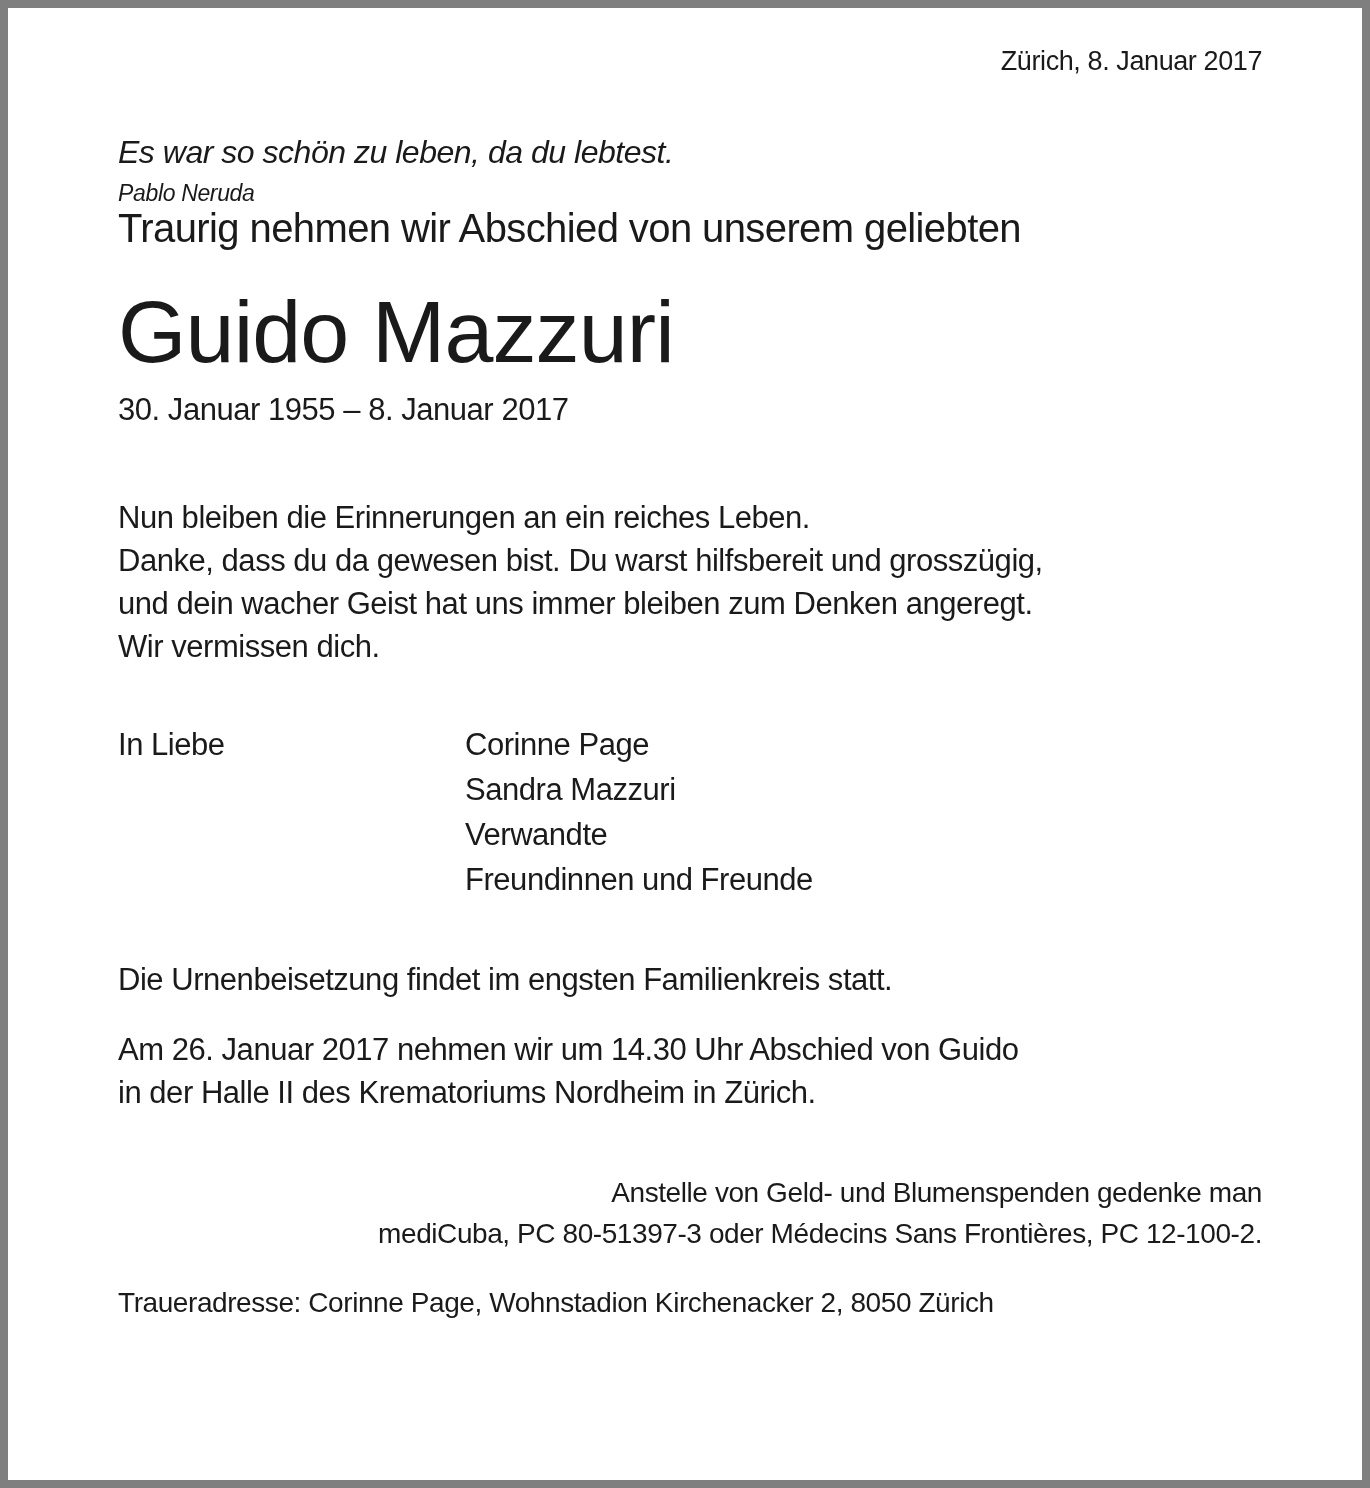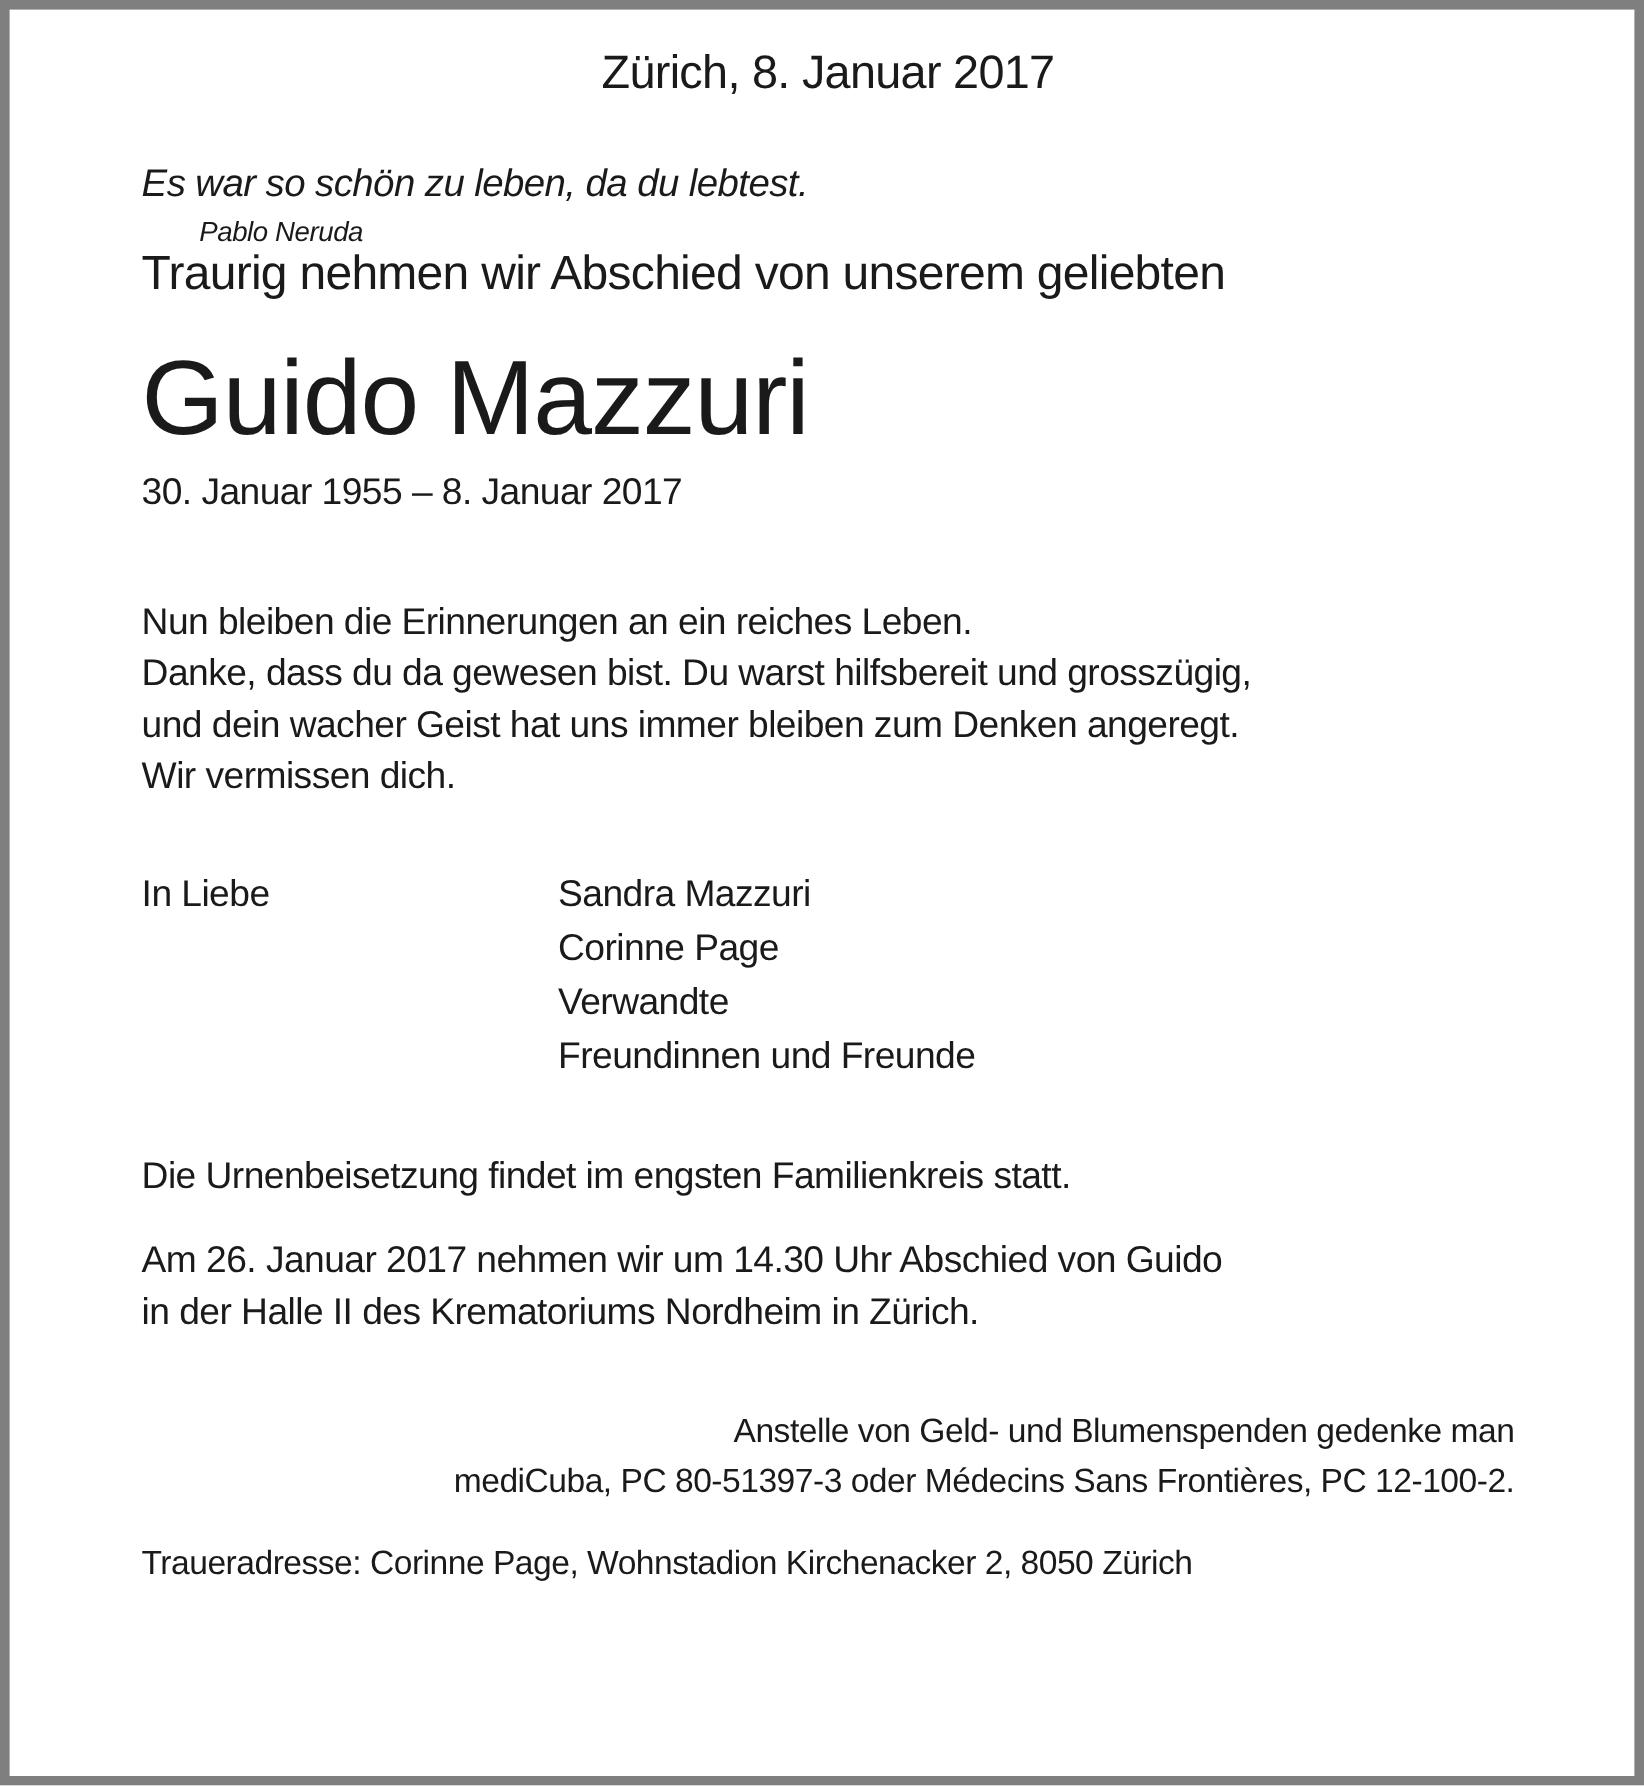--- a/index.html
+++ b/index.html
@@ -14,36 +14,35 @@
     width: 1370px;
     height: 1488px;
     background: #ffffff;
     border: 8px solid #7f7f7f;
     padding: 0 100px 0 110px;
     overflow: hidden;
   }
   .txt { white-space: nowrap; letter-spacing: -0.015em; font-stretch: condensed; }
   .dateline {
     margin-top: 34px;
-    text-align: center;
-    font-size: 39px;
+    text-align: right;
+    font-size: 27px;
     line-height: 38px;
   }
   .quote {
     margin-top: 52px;
     font-style: italic;
     font-size: 32px;
     line-height: 40px;
   }
   .quote-attr {
     margin-top: 6px;
     font-style: italic;
     font-size: 23px;
     line-height: 30px;
-    margin-left: 48px;
   }
   .intro {
     font-size: 40px;
     line-height: 40px;
   }
   .deceased-name {
     margin-top: 34px;
     font-size: 88px;
     font-weight: 400;
     line-height: 100px;
@@ -95,22 +94,22 @@
   <div class="tribute">
     <div class="txt">Nun bleiben die Erinnerungen an ein reiches Leben.</div>
     <div class="txt">Danke, dass du da gewesen bist. Du warst hilfsbereit und grosszügig,</div>
     <div class="txt">und dein wacher Geist hat uns immer bleiben zum Denken angeregt.</div>
     <div class="txt">Wir vermissen dich.</div>
   </div>
 
   <div class="farewell">
     <div class="farewell-label txt">In Liebe</div>
     <div class="farewell-names">
+      <div class="txt">Corinne Page</div>
       <div class="txt">Sandra Mazzuri</div>
-      <div class="txt">Corinne Page</div>
       <div class="txt">Verwandte</div>
       <div class="txt">Freundinnen und Freunde</div>
     </div>
   </div>
 
   <div class="para burial txt">Die Urnenbeisetzung findet im engsten Familienkreis statt.</div>
 
   <div class="para ceremony">
     <div class="txt">Am 26. Januar 2017 nehmen wir um 14.30 Uhr Abschied von Guido</div>
     <div class="txt">in der Halle II des Krematoriums Nordheim in Zürich.</div>

